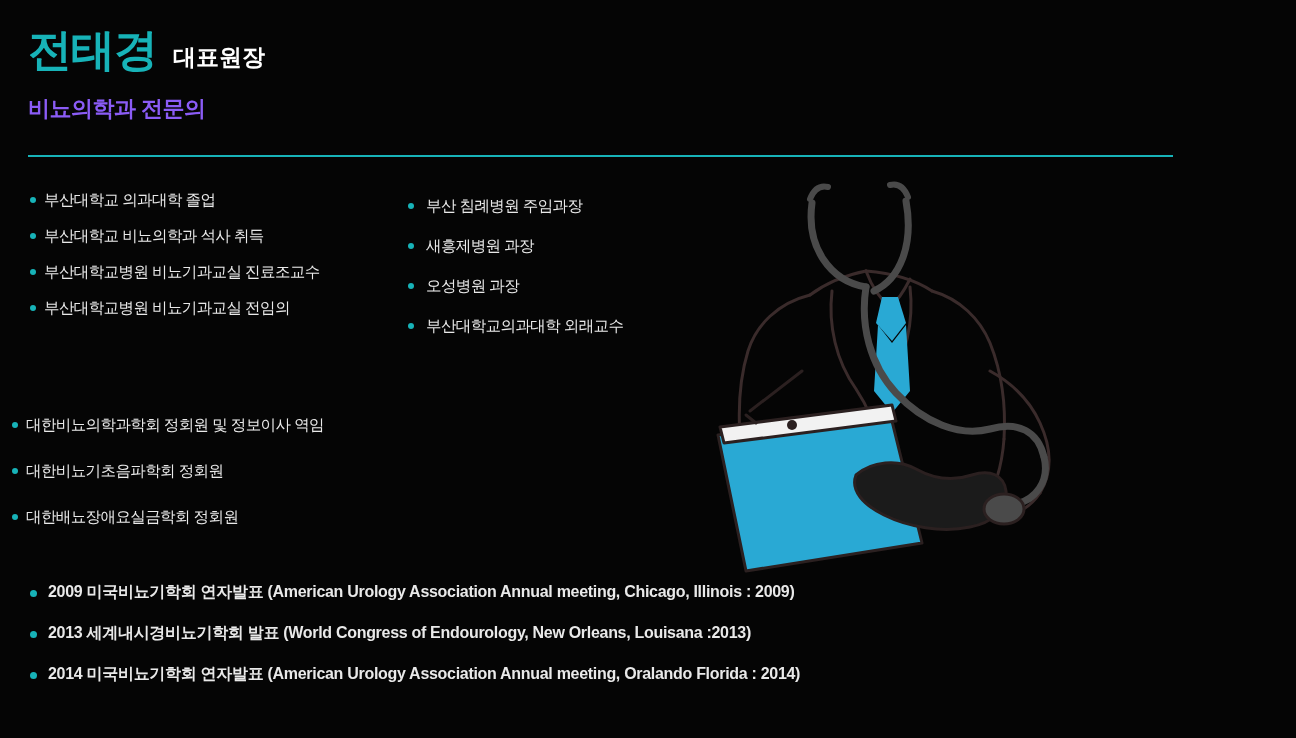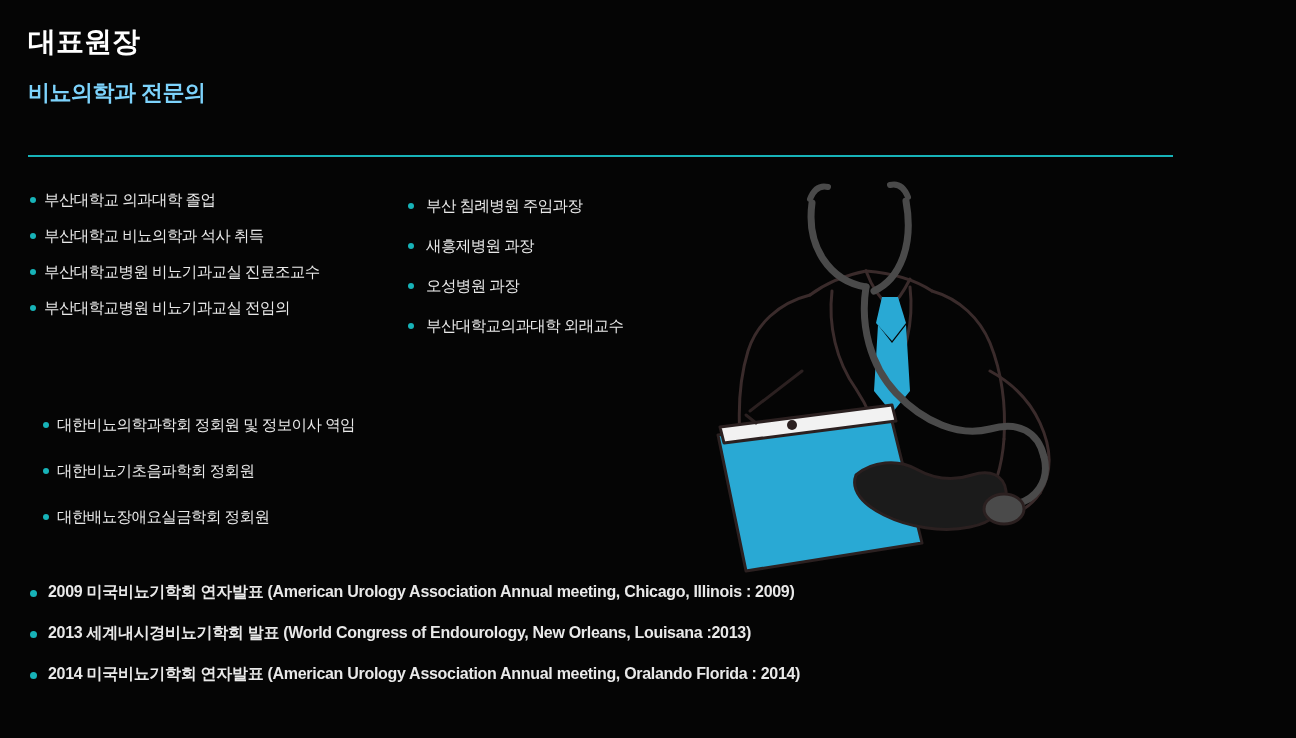--- a/index.html
+++ b/index.html
@@ -35,48 +35,48 @@
     gap: 16px;
   }
   .doctor-name {
     font-size: 44px;
     font-weight: bold;
     color: #17b3b8;
     letter-spacing: -1px;
     line-height: 1;
   }
   .doctor-title {
-    font-size: 28px;
+    font-size: 23px;
     font-weight: bold;
     color: #ffffff;
     line-height: 1;
   }
   .specialty {
     margin-top: 22px;
     font-size: 22px;
     font-weight: bold;
-    color: #7dd3fc;
+    color: #8b5cf6;
     letter-spacing: -0.5px;
   }
   .rule {
     position: absolute;
     left: 28px;
     top: 155px;
     width: 1145px;
     height: 2px;
     background: #17b3b8;
   }
 
   
   .col {
     position: absolute;
   }
   .col-left   { left: 30px;  top: 190px; width: 400px; }
   .col-right  { left: 408px; top: 196px; width: 330px; }
-  .col-mid    { left: 43px;  top: 415px; width: 560px; }
+  .col-mid    { left: 12px;  top: 415px; width: 560px; }
   .col-bottom { left: 30px;  top: 582px; width: 1050px; }
 
   ul.bullets {
     list-style: none;
     margin: 0;
     padding: 0;
   }
   ul.bullets li {
     position: relative;
     padding-left: 14px;
@@ -119,20 +119,21 @@
   }
   .illustration svg { display: block; }
 </style>
 </head>
 <body>
 
 <div class="page">
 
   <div class="header">
     <div class="name-row">
+      <span class="doctor-name">전태경</span>
       <span class="doctor-title">대표원장</span>
     </div>
     <div class="specialty">비뇨의학과 전문의</div>
   </div>
 
   <div class="rule"></div>
 
   <div class="col col-left">
     <ul class="bullets">
       <li>부산대학교 의과대학 졸업</li>

